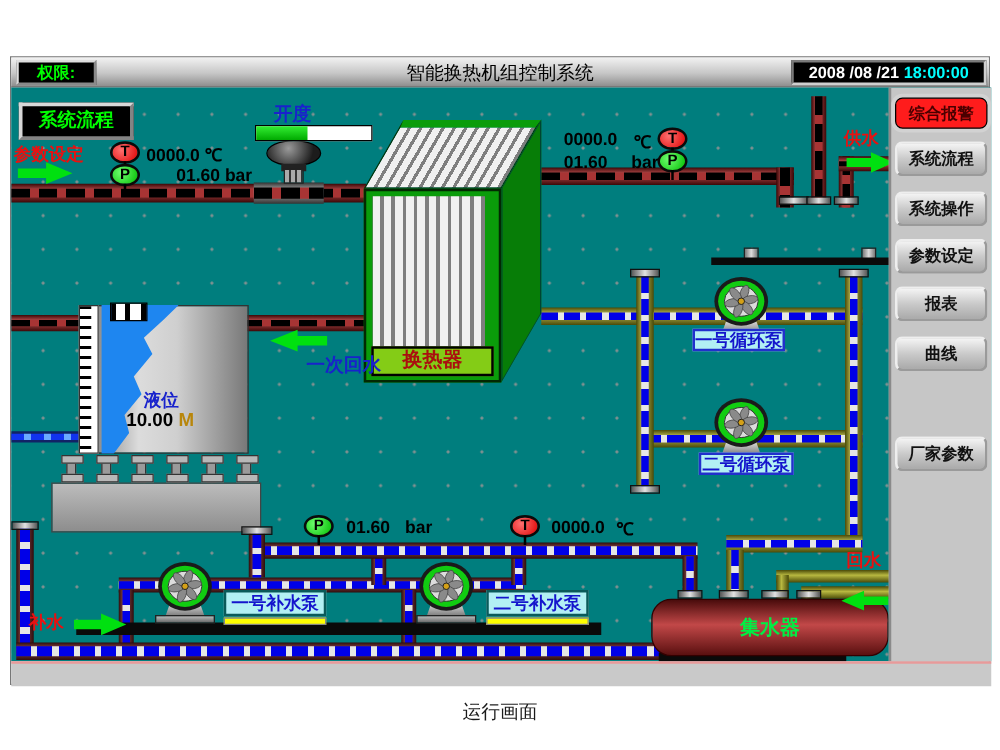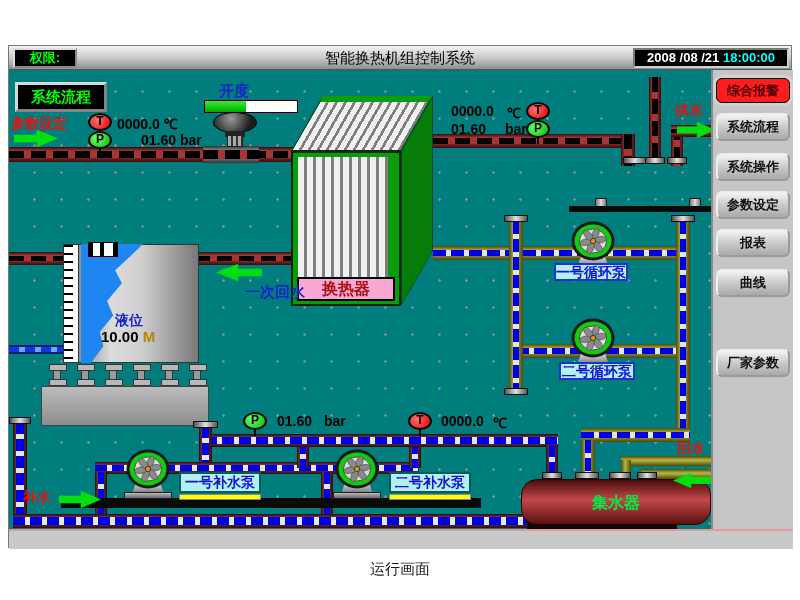--- a/index.html
+++ b/index.html
@@ -129,21 +129,21 @@
     <div class="cap" style="left:658px;top:87px;width:20px;height:7px;"></div>
     <div class="cap" style="left:533px;top:402px;width:20px;height:7px;"></div>
     <div class="cap" style="left:566px;top:402px;width:24px;height:7px;"></div>
     <div class="cap" style="left:600px;top:402px;width:22px;height:7px;"></div>
     <div class="cap" style="left:628px;top:402px;width:20px;height:7px;"></div>
 
     <div class="hxstripes" style="position:absolute;left:282px;top:26px;width:110px;height:55px;border:1px solid #053305;border-top:6px solid #0a9c0a;box-sizing:border-box;transform:skewX(-30deg);transform-origin:0 100%;z-index:2;"></div>
     <div style="position:absolute;left:392px;top:81px;width:32px;height:155px;background:#077d07;border:1px solid #043;box-sizing:border-box;transform:skewY(-60deg);transform-origin:0 0;z-index:2;"></div>
     <div style="position:absolute;left:282px;top:81px;width:110px;height:155px;background:#0a9c0a;border:2px solid #032803;box-sizing:border-box;z-index:2;">
       <div class="hxstripes" style="position:absolute;left:5px;top:4px;width:90px;height:124px;"></div>
-      <div style="position:absolute;left:4px;right:4px;bottom:3px;height:24px;background:#f9a8d4;border:2px solid #000;box-sizing:border-box;text-align:center;font-weight:bold;font-size:16px;line-height:20px;color:#aa0f0f;">换热器</div>
+      <div style="position:absolute;left:4px;right:4px;bottom:3px;height:24px;background:#84cc16;border:2px solid #000;box-sizing:border-box;text-align:center;font-weight:bold;font-size:16px;line-height:20px;color:#aa0f0f;">换热器</div>
     </div>
 
     <div class="post" style="left:586px;top:128px;width:12px;height:10px;"></div>
     <div class="post" style="left:680px;top:128px;width:12px;height:10px;"></div>
     <div class="bbar" style="left:560px;top:136px;width:146px;height:6px;"></div>
 
     <div class="post" style="left:536px;top:450px;width:14px;height:8px;"></div>
     <div class="post" style="left:626px;top:450px;width:14px;height:8px;"></div>
     <div class="bbar" style="left:518px;top:452px;width:150px;height:7px;"></div>
     <div class="vessel" style="left:512px;top:409px;width:190px;height:46px;line-height:46px;font-size:16px;"><span>集水器</span></div>

